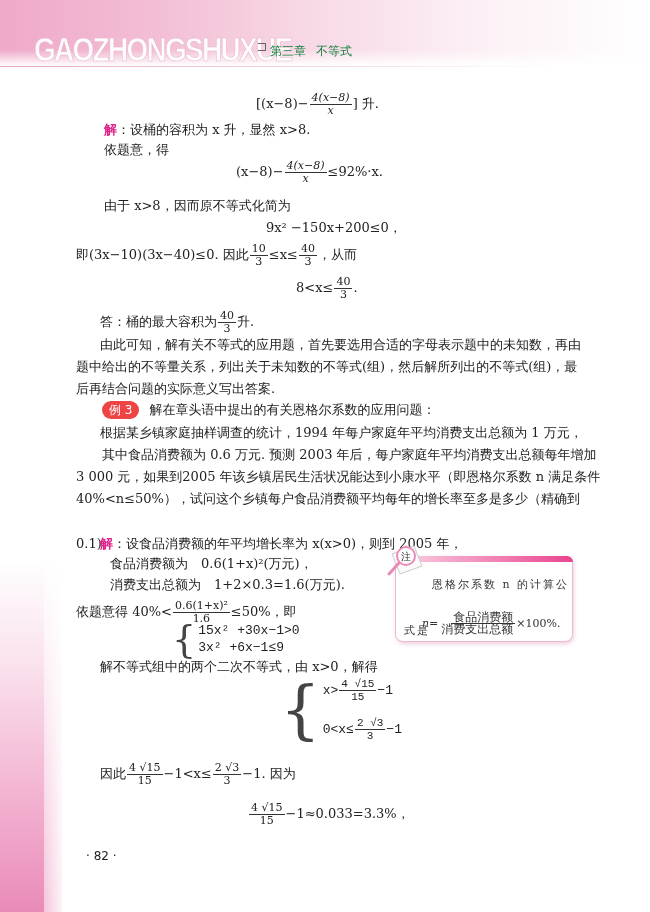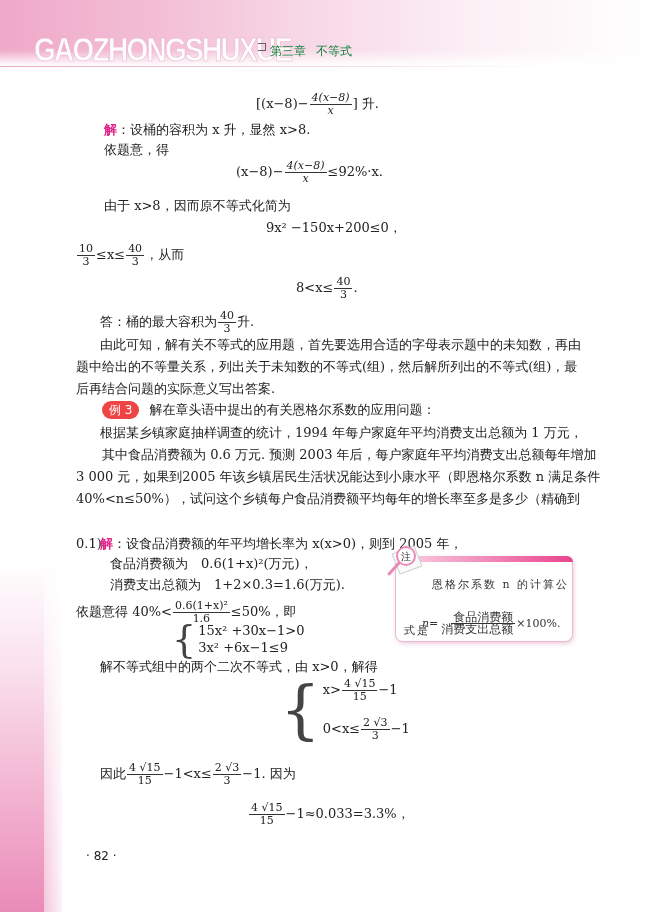--- a/index.html
+++ b/index.html
@@ -46,21 +46,21 @@
   .frac .num { border-bottom:1px solid #333; padding:0 2px; }
   .frac .den { padding:0 2px; }
 
   .badge {
     display:inline-block; background:#ef4444; color:#fff; border-radius:10px;
     padding:0 7px; font-family:"DejaVu Sans",sans-serif; font-size:12px; line-height:18px; margin-right:10px;
   }
 
   .brace-sys { position:absolute; display:flex; align-items:center; }
   .brace-sys .brace { font-size:38px; line-height:38px; color:#444; margin-right:2px; font-family:"DejaVu Serif",serif; }
-  .brace-sys .rows { display:flex; flex-direction:column; gap:2px; }
+  .brace-sys .rows { display:flex; flex-direction:column; gap:2px;font-family:Liberation Mono, monospace; }
 
   .note-box {
     position:absolute; left:395px; top:556px; width:178px; height:86px;
     border:1px solid #f0b8d0; border-radius:8px; background:#fff;
     box-shadow:1px 2px 4px rgba(200,120,160,0.35);
   }
   .note-box .topbar { position:absolute; left:18px; right:-1px; top:-1px; height:6px; border-radius:0 8px 0 0; background:linear-gradient(90deg,#f8c5dc,#e9448f); }
   .note-icon {
     position:absolute; left:386px; top:540px; width:40px; height:40px;
   }
@@ -99,21 +99,21 @@
   <span>(x−8)−</span><span class="frac">
       <span class="num it">4(x−8)</span>
       <span class="den it">x</span>
     </span><span>≤92%·x.</span>
 </div>
 
 <div class="line" style="left:104px;top:197px;">由于 x&gt;8，因而原不等式化简为</div>
 <div class="line" style="left:266px;top:219px;">9x² −150x+200≤0，</div>
 
 <div class="line" style="left:76px;top:243px;">
-  <span class="frac">
+  <span>即(3x−10)(3x−40)≤0. 因此</span><span class="frac">
       <span class="num">10</span>
       <span class="den">3</span>
     </span><span>≤x≤</span><span class="frac">
       <span class="num">40</span>
       <span class="den">3</span>
     </span><span>，从而</span>
 </div>
 
 <div class="line" style="left:296px;top:276px;">
   <span>8&lt;x≤</span><span class="frac">

